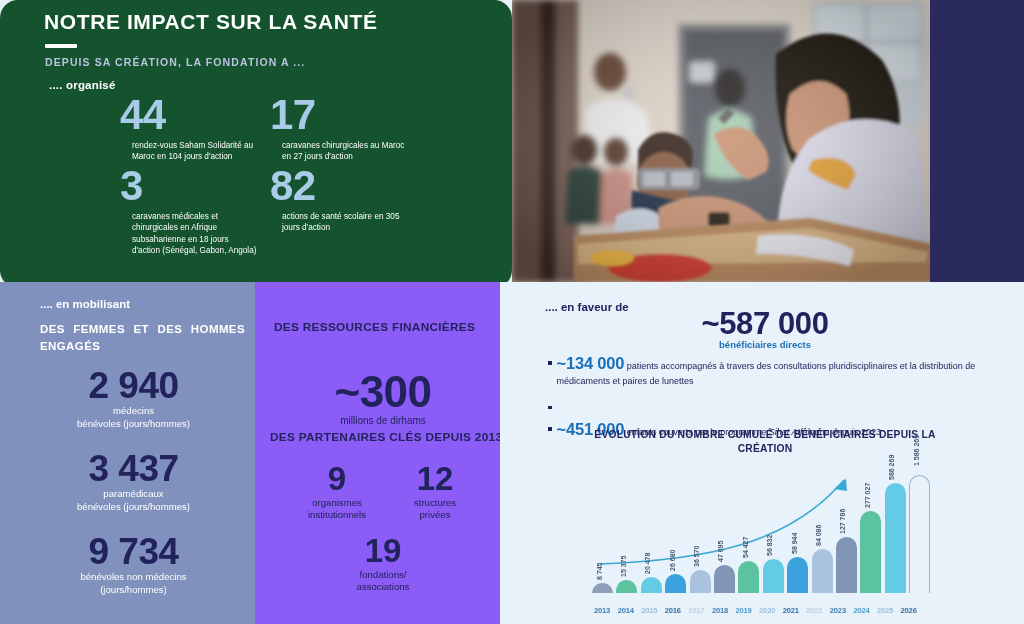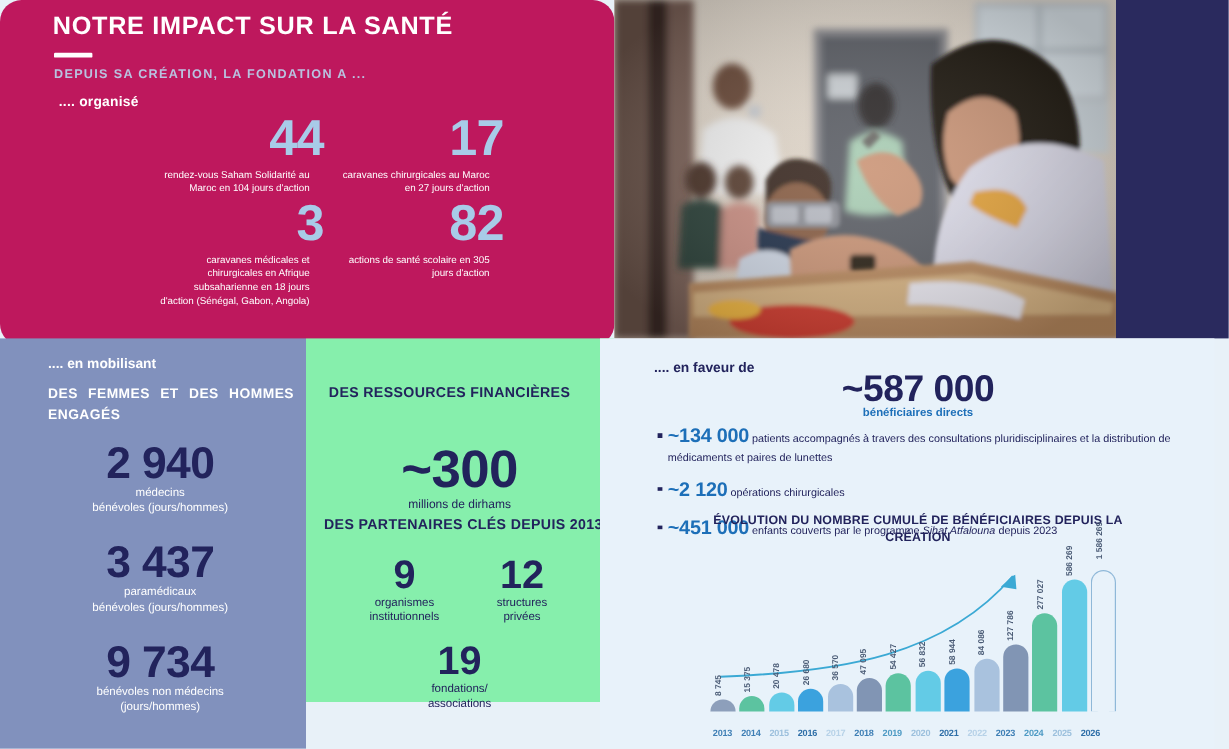--- a/index.html
+++ b/index.html
@@ -6,21 +6,21 @@
   body{
     width:1024px;height:624px;overflow:hidden;
     font-family:"Liberation Sans", sans-serif;
     background:#e8f1f8;
   }
   #page{position:relative;width:1024px;height:624px;}
 
   
   .top-dark{
     position:absolute;left:0;top:0;width:512px;height:288px;
-    background:#be185d;
+    background:#14532d;
     border-radius:18px;
   }
   .page-title{
     position:absolute;left:44px;top:10px;
     color:#ffffff;font-size:21px;font-weight:bold;letter-spacing:0.6px;
     white-space:nowrap;
   }
   .title-rule{
     position:absolute;left:45px;top:44px;width:32px;height:3.5px;
     background:#ffffff;border-radius:1px;
@@ -34,21 +34,21 @@
   .organise{
     position:absolute;left:49px;top:79px;
     color:#ffffff;font-size:11.5px;font-weight:bold;letter-spacing:0.2px;
     white-space:nowrap;
   }
 
   .stat-grid{
     position:absolute;left:120px;top:96px;width:300px;
   }
   .stat-row{display:flex;}
-  .stat-cell{width:150px;text-align:right;padding-bottom:4px;}
+  .stat-cell{width:150px;text-align:left;padding-bottom:4px;}
   .stat-num{
     color:#a8cbe8;font-size:42px;font-weight:bold;line-height:0.92;
     letter-spacing:-0.5px;
   }
   .stat-cap{
     color:#ffffff;font-size:8.2px;line-height:1.42;margin-top:5px;
     padding:0 12px;
   }
 
   
@@ -79,22 +79,22 @@
   .big-num{
     color:#22235c;font-size:37px;font-weight:bold;line-height:0.95;
     letter-spacing:-0.5px;
   }
   .big-cap{
     color:#ffffff;font-size:9.6px;line-height:1.35;margin-top:2px;
   }
 
   
   .panel-mid{
-    position:absolute;left:255px;top:282px;width:257px;height:303px;
-    background:#86efac;
+    position:absolute;left:255px;top:282px;width:257px;height:342px;
+    background:#8b5cf6;
   }
   .mid-head{
     color:#22235c;font-size:11.8px;font-weight:bold;letter-spacing:0.3px;
     position:absolute;white-space:nowrap;
   }
   .mid-num{
     color:#22235c;font-size:44px;font-weight:bold;line-height:1;
     letter-spacing:-0.5px;text-align:center;
   }
   .mid-cap{
@@ -365,21 +365,20 @@
     <div class="hero-num">~587 000</div>
     <div class="hero-cap">bénéficiaires directs</div>
 
     <div class="bullets">
       <div class="bullet">
         <div class="bullet-sq"></div>
         <div class="bullet-txt"><span class="bullet-big">~134 000</span><span> patients accompagnés à travers des consultations pluridisciplinaires et la distribution de médicaments et paires de lunettes</span></div>
       </div>
       <div class="bullet">
         <div class="bullet-sq"></div>
-        <div class="bullet-txt"><span class="bullet-big">~2 120</span><span> opérations chirurgicales</span></div>
       </div>
       <div class="bullet">
         <div class="bullet-sq"></div>
         <div class="bullet-txt"><span class="bullet-big">~451 000</span><span> enfants couverts par le programme </span><span class="ital">Sihat Atfalouna</span><span> depuis 2023</span></div>
       </div>
     </div>
 
     <div class="chart-title">ÉVOLUTION DU NOMBRE CUMULÉ DE BÉNÉFICIAIRES DEPUIS LA CRÉATION</div>
     <div class="chart-area">
       <svg class="arrow-svg" viewBox="0 0 330 155">

